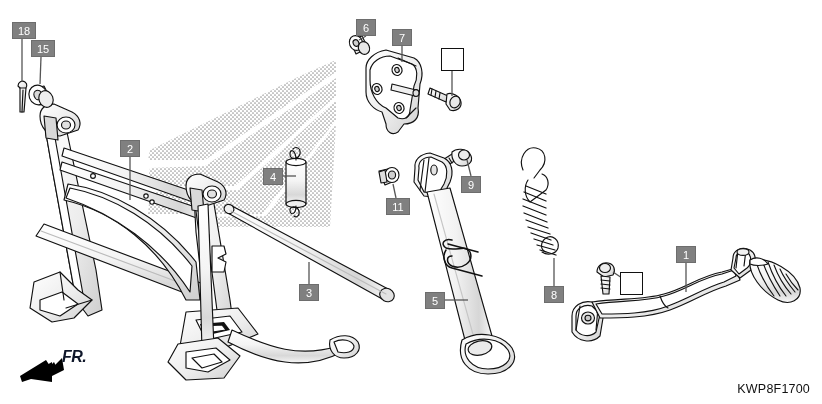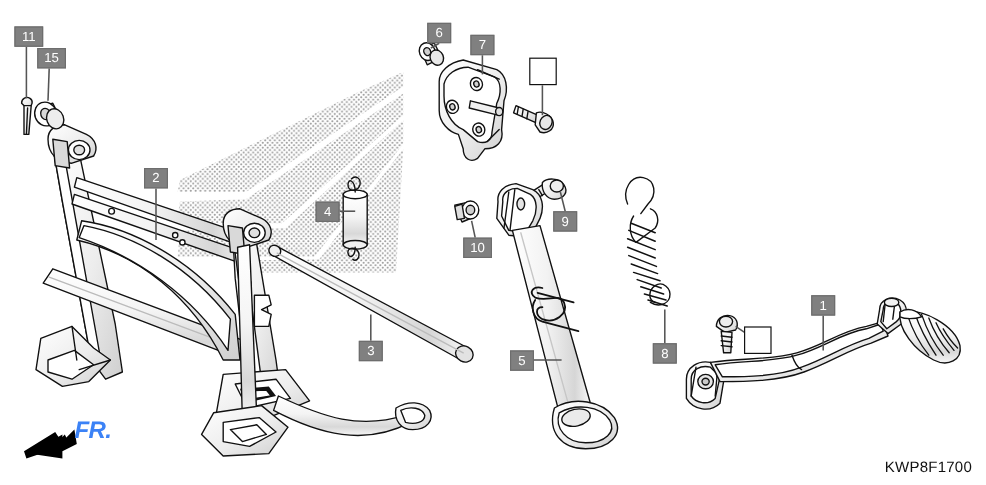--- a/index.html
+++ b/index.html
@@ -15,21 +15,21 @@
            border:1px solid #6d6d6d;box-sizing:border-box;
            letter-spacing:0px;}
   .callout.wide{width:24px;}
   .callout-blank{position:absolute;background:#ffffff;border:1.6px solid #111;
            width:23px;height:23px;box-sizing:border-box;}
 
   #partno{position:absolute;right:12px;bottom:8px;font-family:"Liberation Sans",sans-serif;
           font-size:12.5px;color:#111;letter-spacing:.2px;margin-top:12px;}
   #fr{position:absolute;left:18px;top:344px;width:92px;height:52px;}
   #fr .frtext{position:absolute;left:44px;top:4px;font-family:"Liberation Sans",sans-serif;
-              font-weight:bold;font-style:italic;font-size:20px;color:#3b82f6;letter-spacing:-.5px;}
+              font-weight:bold;font-style:italic;font-size:16px;color:#0f172a;letter-spacing:-.5px;}
 </style>
 </head>
 <body>
 
 <div id="stage">
 
   <svg class="layer" viewBox="0 0 822 404">
     <defs>
       <pattern id="dots" width="4" height="4" patternUnits="userSpaceOnUse">
         <rect width="4" height="4" fill="#ffffff"></rect>
@@ -295,22 +295,22 @@
 
   <div class="callout" style="left:676px;top:246px">1</div>
   <div class="callout" style="left:120px;top:140px">2</div>
   <div class="callout" style="left:299px;top:284px">3</div>
   <div class="callout" style="left:263px;top:168px">4</div>
   <div class="callout" style="left:425px;top:292px">5</div>
   <div class="callout" style="left:356px;top:19px">6</div>
   <div class="callout" style="left:392px;top:29px">7</div>
   <div class="callout" style="left:544px;top:286px">8</div>
   <div class="callout" style="left:461px;top:176px">9</div>
-  <div class="callout wide" style="left:386px;top:198px">10</div>
+  <div class="callout wide" style="left:386px;top:198px">11</div>
   <div class="callout wide" style="left:31px;top:40px">15</div>
-  <div class="callout wide" style="left:12px;top:22px">11</div>
+  <div class="callout wide" style="left:12px;top:22px">18</div>
 
   <div class="callout-blank" style="left:441px;top:48px"></div>
   <div class="callout-blank" style="left:620px;top:272px"></div>
 
   <div id="partno">KWP8F1700</div>
 
 </div>
 
 </body></html>

